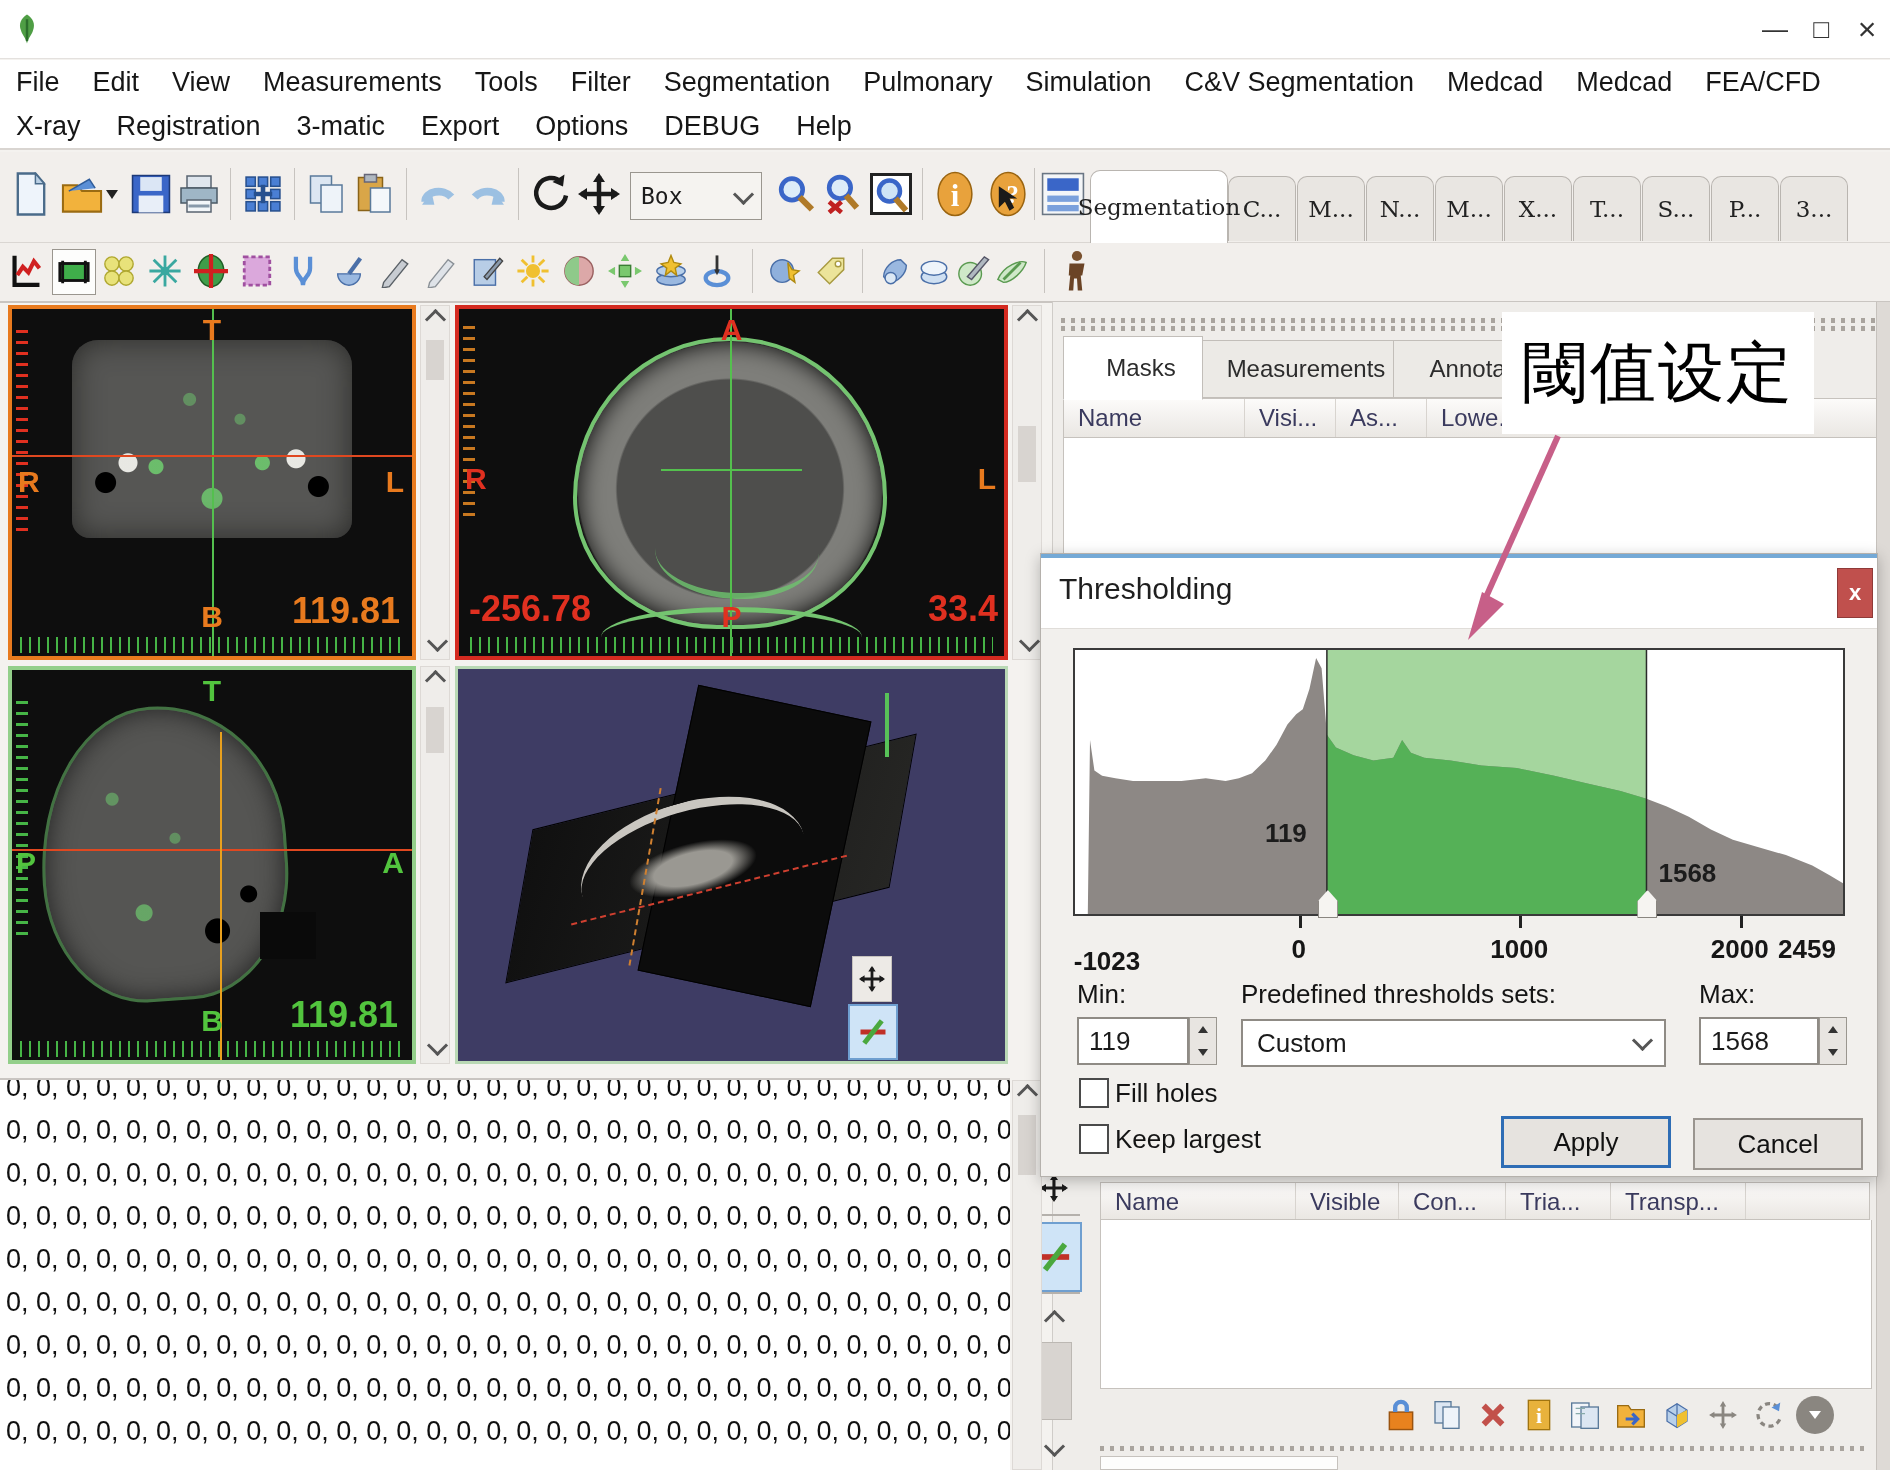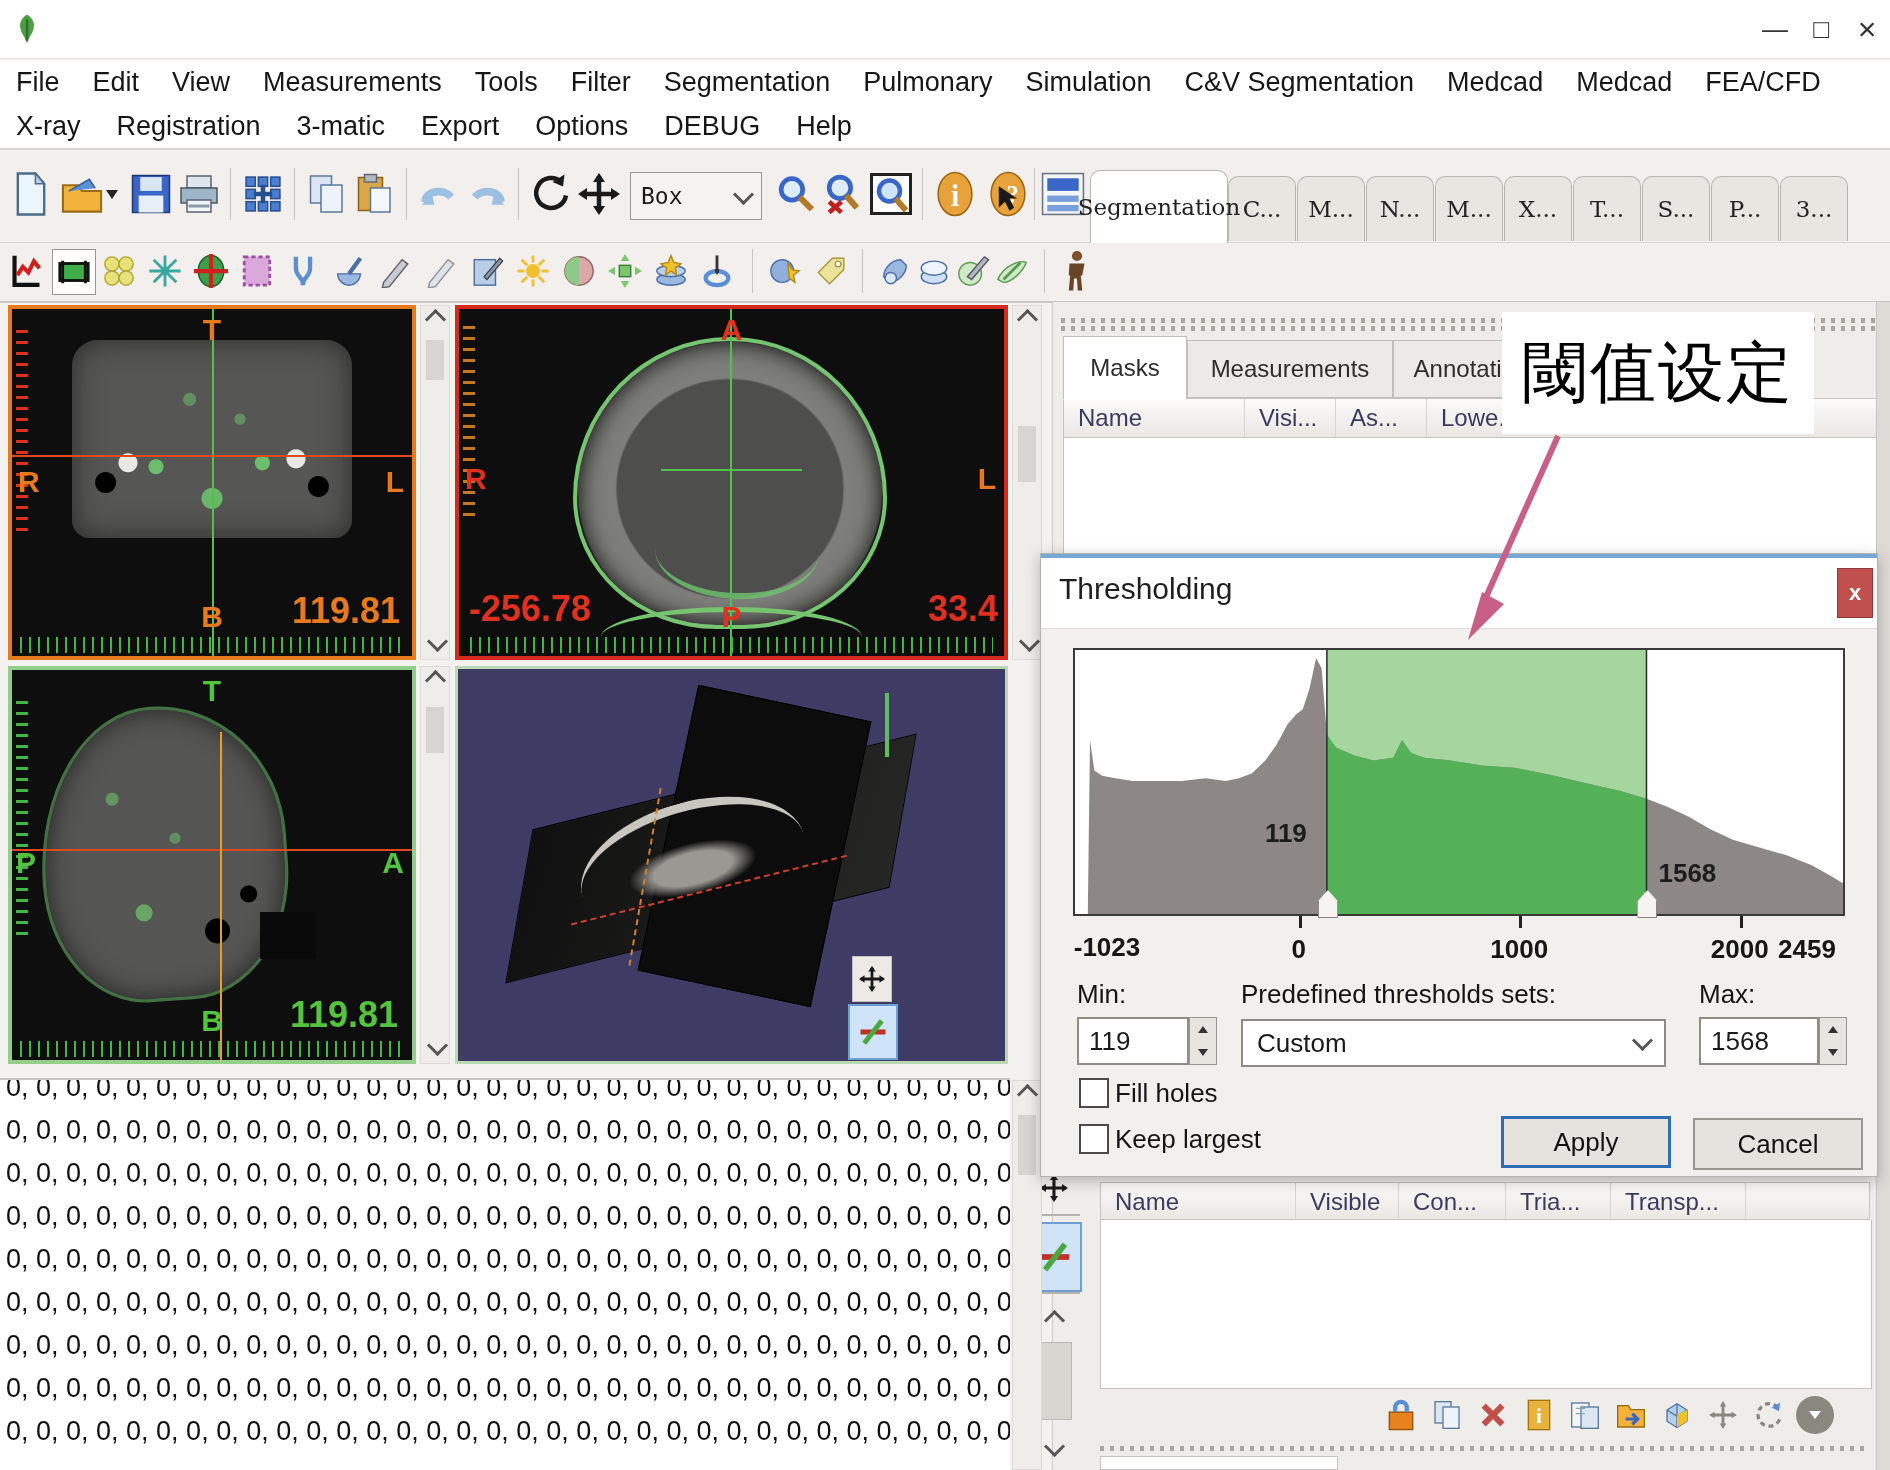--- a/index.html
+++ b/index.html
@@ -32,21 +32,21 @@
   .vp{position:absolute;background:#0e0e0e;box-sizing:border-box;overflow:hidden;}
   .vlbl{position:absolute;font-weight:bold;font-size:30px;}
   .vval{position:absolute;font-weight:bold;font-size:36px;}
   .scrollcol{position:absolute;width:30px;background:#efedea;border:1px solid #ddd9d5;box-sizing:border-box;}
   .scrollcol .chu,.scrollcol .chd{margin:6px auto;}
   .ruler-l{position:absolute;left:4px;width:12px;}
   .ruler-b{position:absolute;bottom:3px;height:16px;}
   
   #rightpanel{left:1052px;top:302px;width:838px;height:1168px;background:#efedea;border-left:1px solid #cfccc8;}
   .dots{background:repeating-linear-gradient(to right,#a9a49e 0 4px,transparent 4px 10px);}
-  .ptab{position:absolute;height:56px;background:#eceae6;border:1px solid #c2beb9;display:flex;align-items:center;justify-content:center;font-size:24px;color:#2c2c2c;}
+  .ptab{position:absolute;height:56px;background:#eceae6;border:1px solid #c2beb9;display:flex;align-items:center;justify-content:center;font-size:24px;color:#2c2c2c;padding-left:16px;}
   .ptab.active{background:#ffffff;border-bottom:1px solid #fff;height:62px;z-index:2;}
   .thead{position:absolute;display:flex;background:linear-gradient(#fcfbfa,#eae7e3);border:1px solid #c6c2bd;box-sizing:border-box;}
   .thcell{font-size:24px;color:#3a3a5e;padding:5px 0 5px 14px;border-right:1px solid #d8d4cf;white-space:nowrap;overflow:hidden;}
   .tbody{position:absolute;background:#ffffff;border:1px solid #c6c2bd;border-top:none;}
   
   #annotation{left:1502px;top:312px;width:312px;height:122px;background:#ffffff;display:flex;align-items:center;justify-content:center;z-index:60;}
   #annotation span{font-family:"DejaVu Serif",serif;font-size:66px;color:#000;letter-spacing:2px;}
   
   #dialog{left:1040px;top:553px;width:838px;height:624px;background:#f2f0ed;border:1px solid #b5b1ac;box-shadow:0 4px 14px rgba(0,0,0,.25);z-index:50;box-sizing:border-box;}
   #dlg-topline{left:0;top:0;width:100%;height:4px;background:#74a9d6;}
@@ -682,21 +682,21 @@
           </g>
           <line x1="251.88282596209075" y1="0" x2="251.88282596209075" y2="264" stroke="#2a2a2a" stroke-width="1.5"></line>
           <line x1="571.4784606547961" y1="0" x2="571.4784606547961" y2="264" stroke="#2a2a2a" stroke-width="1.5"></line>
         </svg>
       <div class="handle" id="handleLow" style="left: 242.883px;"></div>
       <div class="handle" id="handleHigh" style="left: 562.478px;"></div>
       <span class="histlab" id="labLow" style="left: 189.883px; top: 168px;">119</span>
       <span class="histlab" id="labHigh" style="left: 583.478px; top: 208px;">1568</span>
     </div>
     <div class="abs" id="axis">
-        <span class="axlab" style="left: 34px; top: 6px;">-1023</span>
+        <span class="axlab" style="left: 34px; top: 20px;">-1023</span>
         <span class="axlab" style="left: 225.636px; top: 8px;">0</span>
         <div class="axtick" style="left: 225.636px;"></div>
         <span class="axlab" style="left: 446.199px; top: 8px;">1000</span>
         <div class="axtick" style="left: 446.199px;"></div>
         <span class="axlab" style="left: 666.762px; top: 8px;">2000</span>
         <div class="axtick" style="left: 666.762px;"></div>
         <span class="axlab" style="left: 734px; top: 8px;">2459</span>
       </div>
 
     <span class="dlabel" style="left:36px;top:425px">Min:</span>

